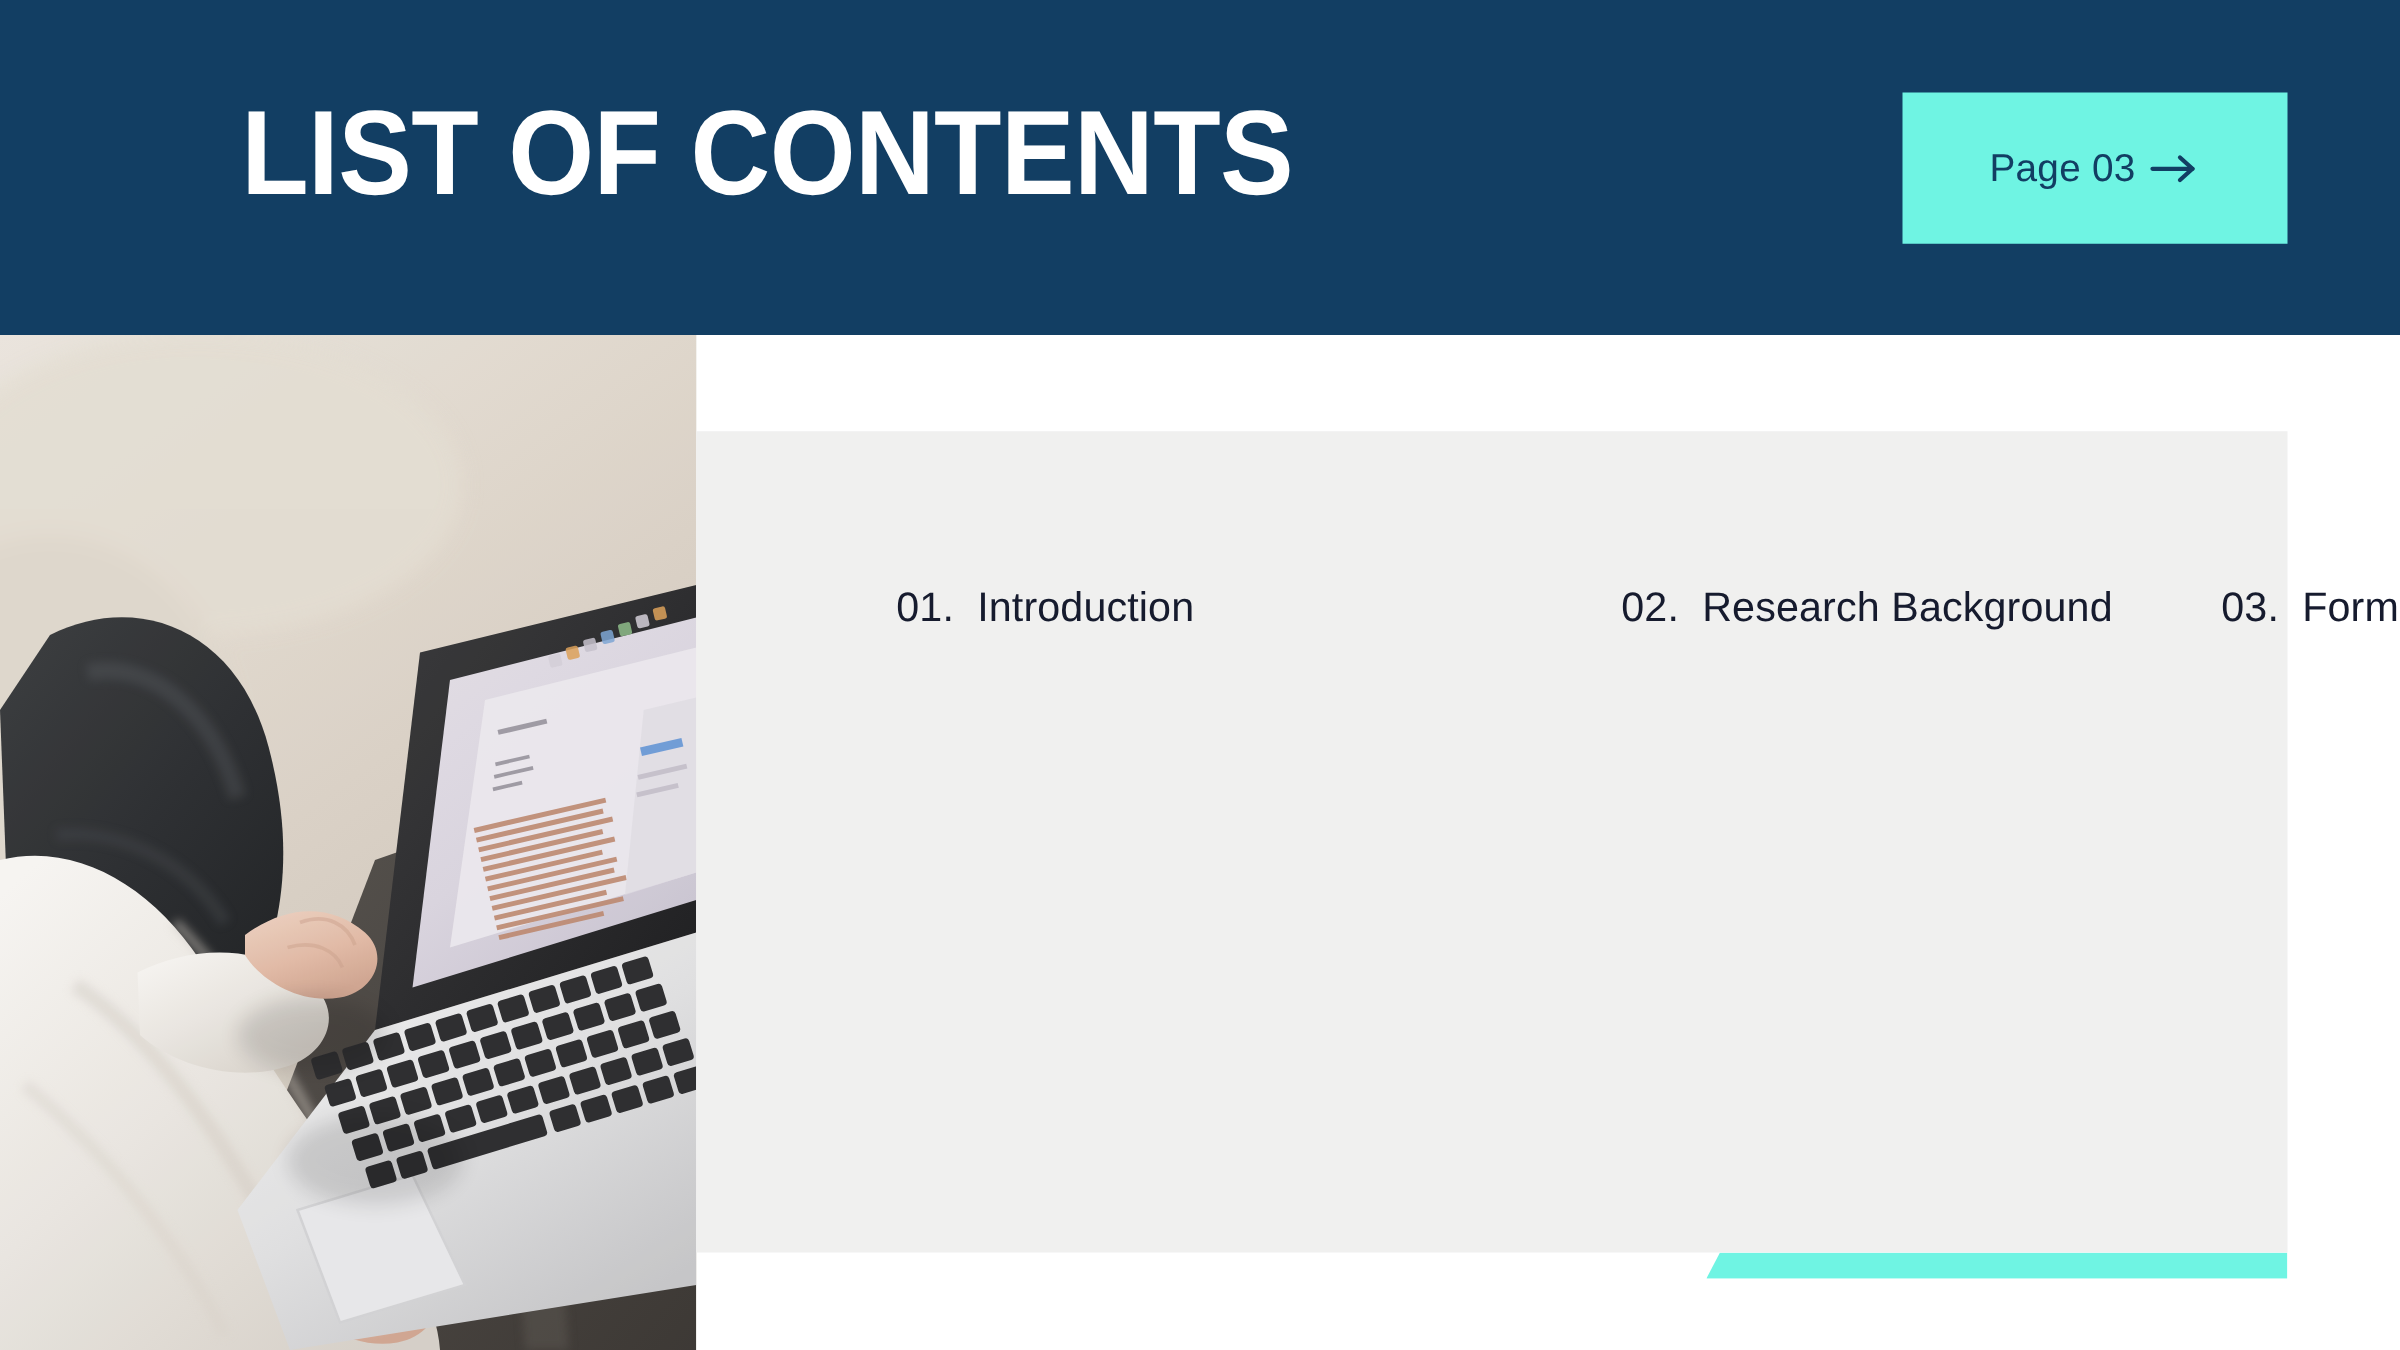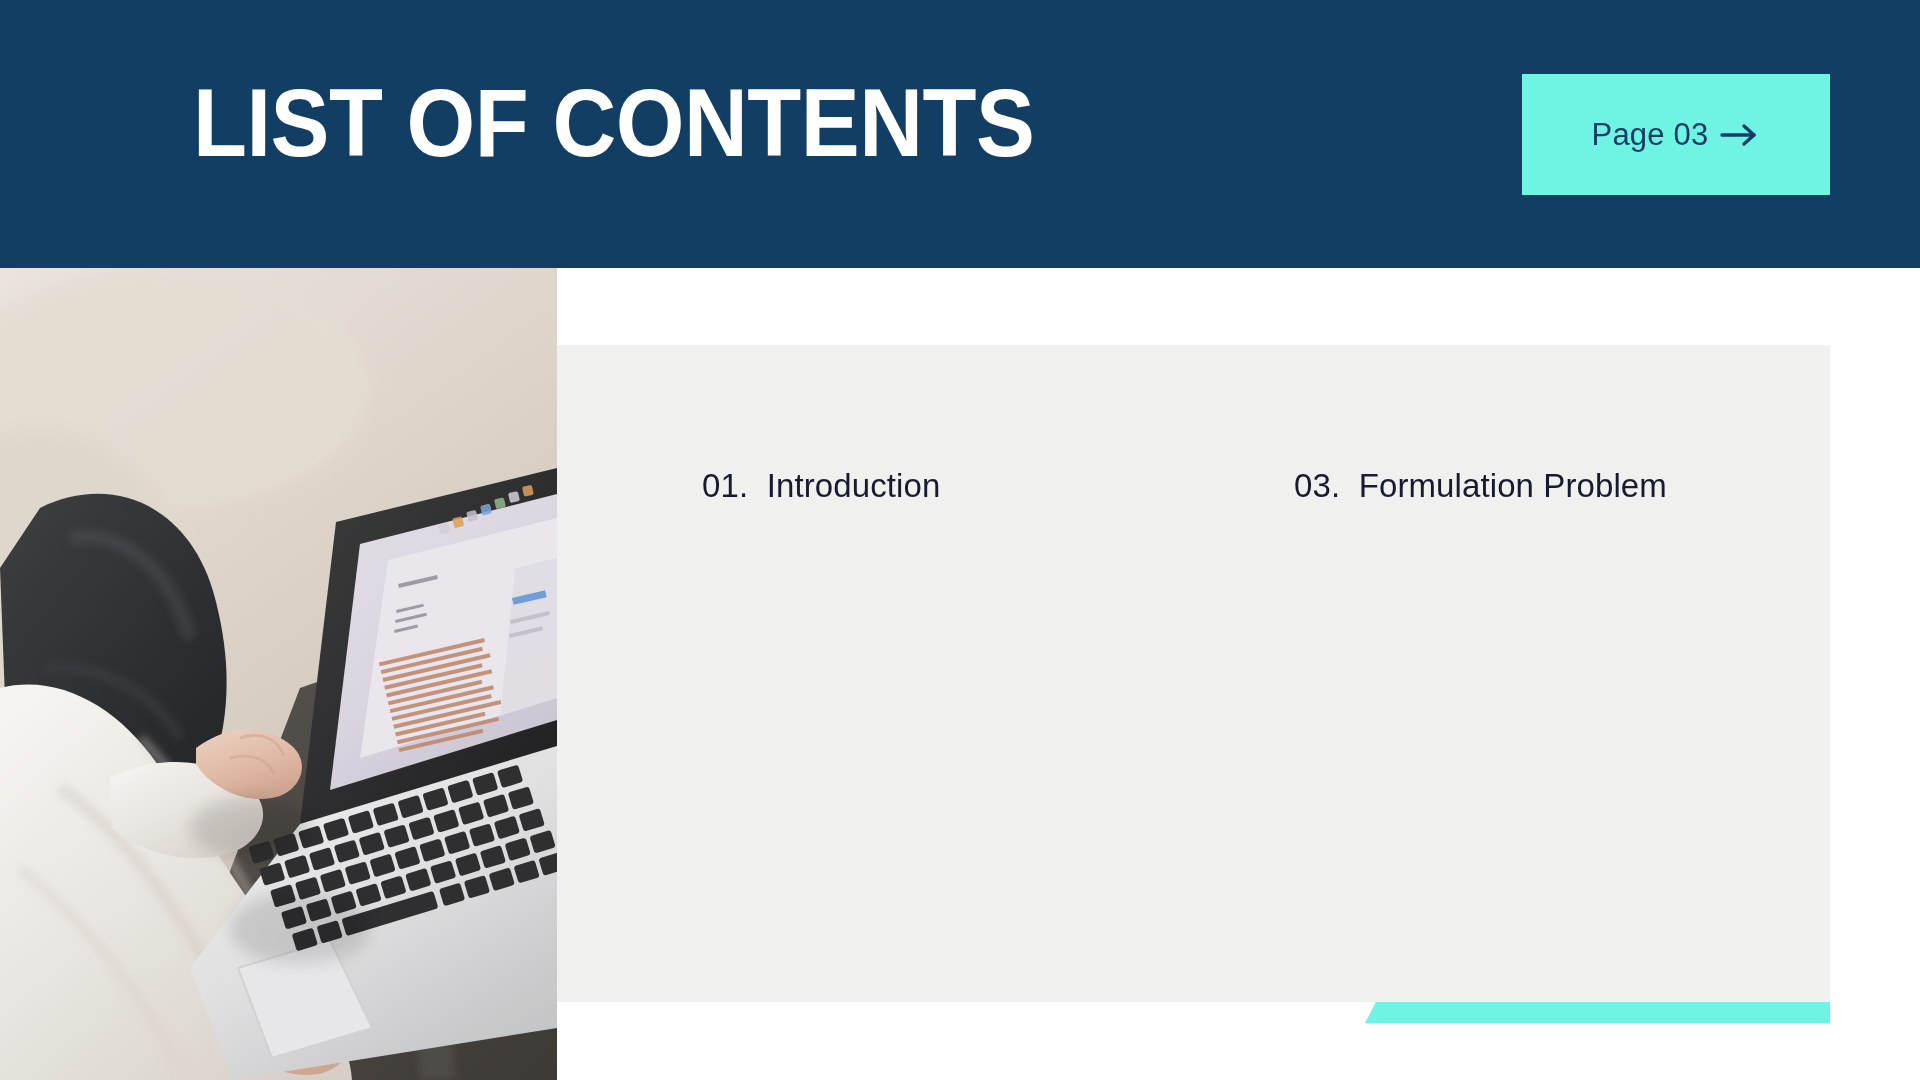--- a/index.html
+++ b/index.html
@@ -45,28 +45,27 @@
   }
   .photo svg { display:block; width:557px; height:812px; }
 
   
   .contents-panel {
     position:absolute; left:557px; top:345px;
     width:1273px; height:657px;
     background:#F0F0EF;
   }
   .toc {
-    position:absolute; left:145px; top:100px;
+    position:absolute; left:160px; top:100px;
     width:1060px;
     display:grid;
     grid-template-columns:580px 480px;
     grid-auto-rows:82px;
     grid-auto-flow:column;
     align-items:center;
-    gap:12px;
   }
   .toc-item {
     font-size:33px;
     font-weight:400;
     color:#161B2E;
     letter-spacing:0.1px;
     white-space:nowrap;
     cursor:pointer;
   }
   .toc-num { display:inline; }
@@ -330,20 +329,24 @@
     </svg>
   </div>
 
   <div class="contents-panel">
     <div class="toc">
       <div class="toc-item">
         <span class="toc-num">01.&nbsp;</span>
         <span class="toc-label">Introduction</span>
       </div>
       <div class="toc-item">
+        <span class="toc-num">02.&nbsp;</span>
+        <span class="toc-label">Research Background</span>
+      </div>
+      <div class="toc-item">
         <span class="toc-num">03.&nbsp;</span>
         <span class="toc-label">Formulation Problem</span>
       </div>
 
     </div>
   </div>
 
   <div class="accent-bar"></div>
 
 </div>

